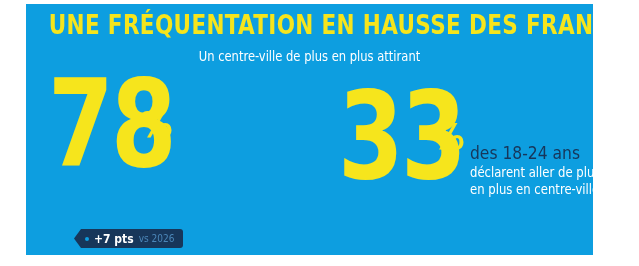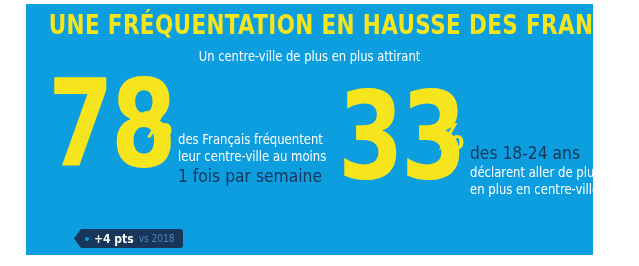--- a/index.html
+++ b/index.html
@@ -178,42 +178,37 @@
       <div class="title">UNE FRÉQUENTATION EN HAUSSE DES FRANÇAIS</div>
       <div class="subtitle">Un centre-ville de plus en plus attirant</div>
     </div>
 
     <div class="stats">
 
       <div class="stat stat-left">
         <div class="bignum-wrap">
           <span class="bignum bignum-left">78</span>
           <span class="pct pct-left">%</span>
-        </div>
-        <div class="desc desc-left">
-          <span class="line">des Français fréquentent</span>
-          <span class="line">leur centre-ville au moins</span>
-          <span class="line emph">1 fois par semaine</span>
         </div>
       </div>
 
       <div class="stat stat-right">
         <div class="bignum-wrap">
           <span class="bignum bignum-right">33</span>
           <span class="pct pct-right">%</span>
         </div>
         <div class="desc desc-right">
           <span class="line emph">des 18-24 ans</span>
           <span class="line">déclarent aller de plus</span>
           <span class="line">en plus en centre-ville</span>
         </div>
       </div>
 
     </div>
 
     <div class="badge">
       <span class="badge-hole"></span>
-      <span class="badge-main">+4 pts</span>
-      <span class="badge-sub">vs 2018</span>
+      <span class="badge-main">+7 pts</span>
+      <span class="badge-sub">vs 2026</span>
     </div>
 
   </div>
 </div>
 
 </body></html>

